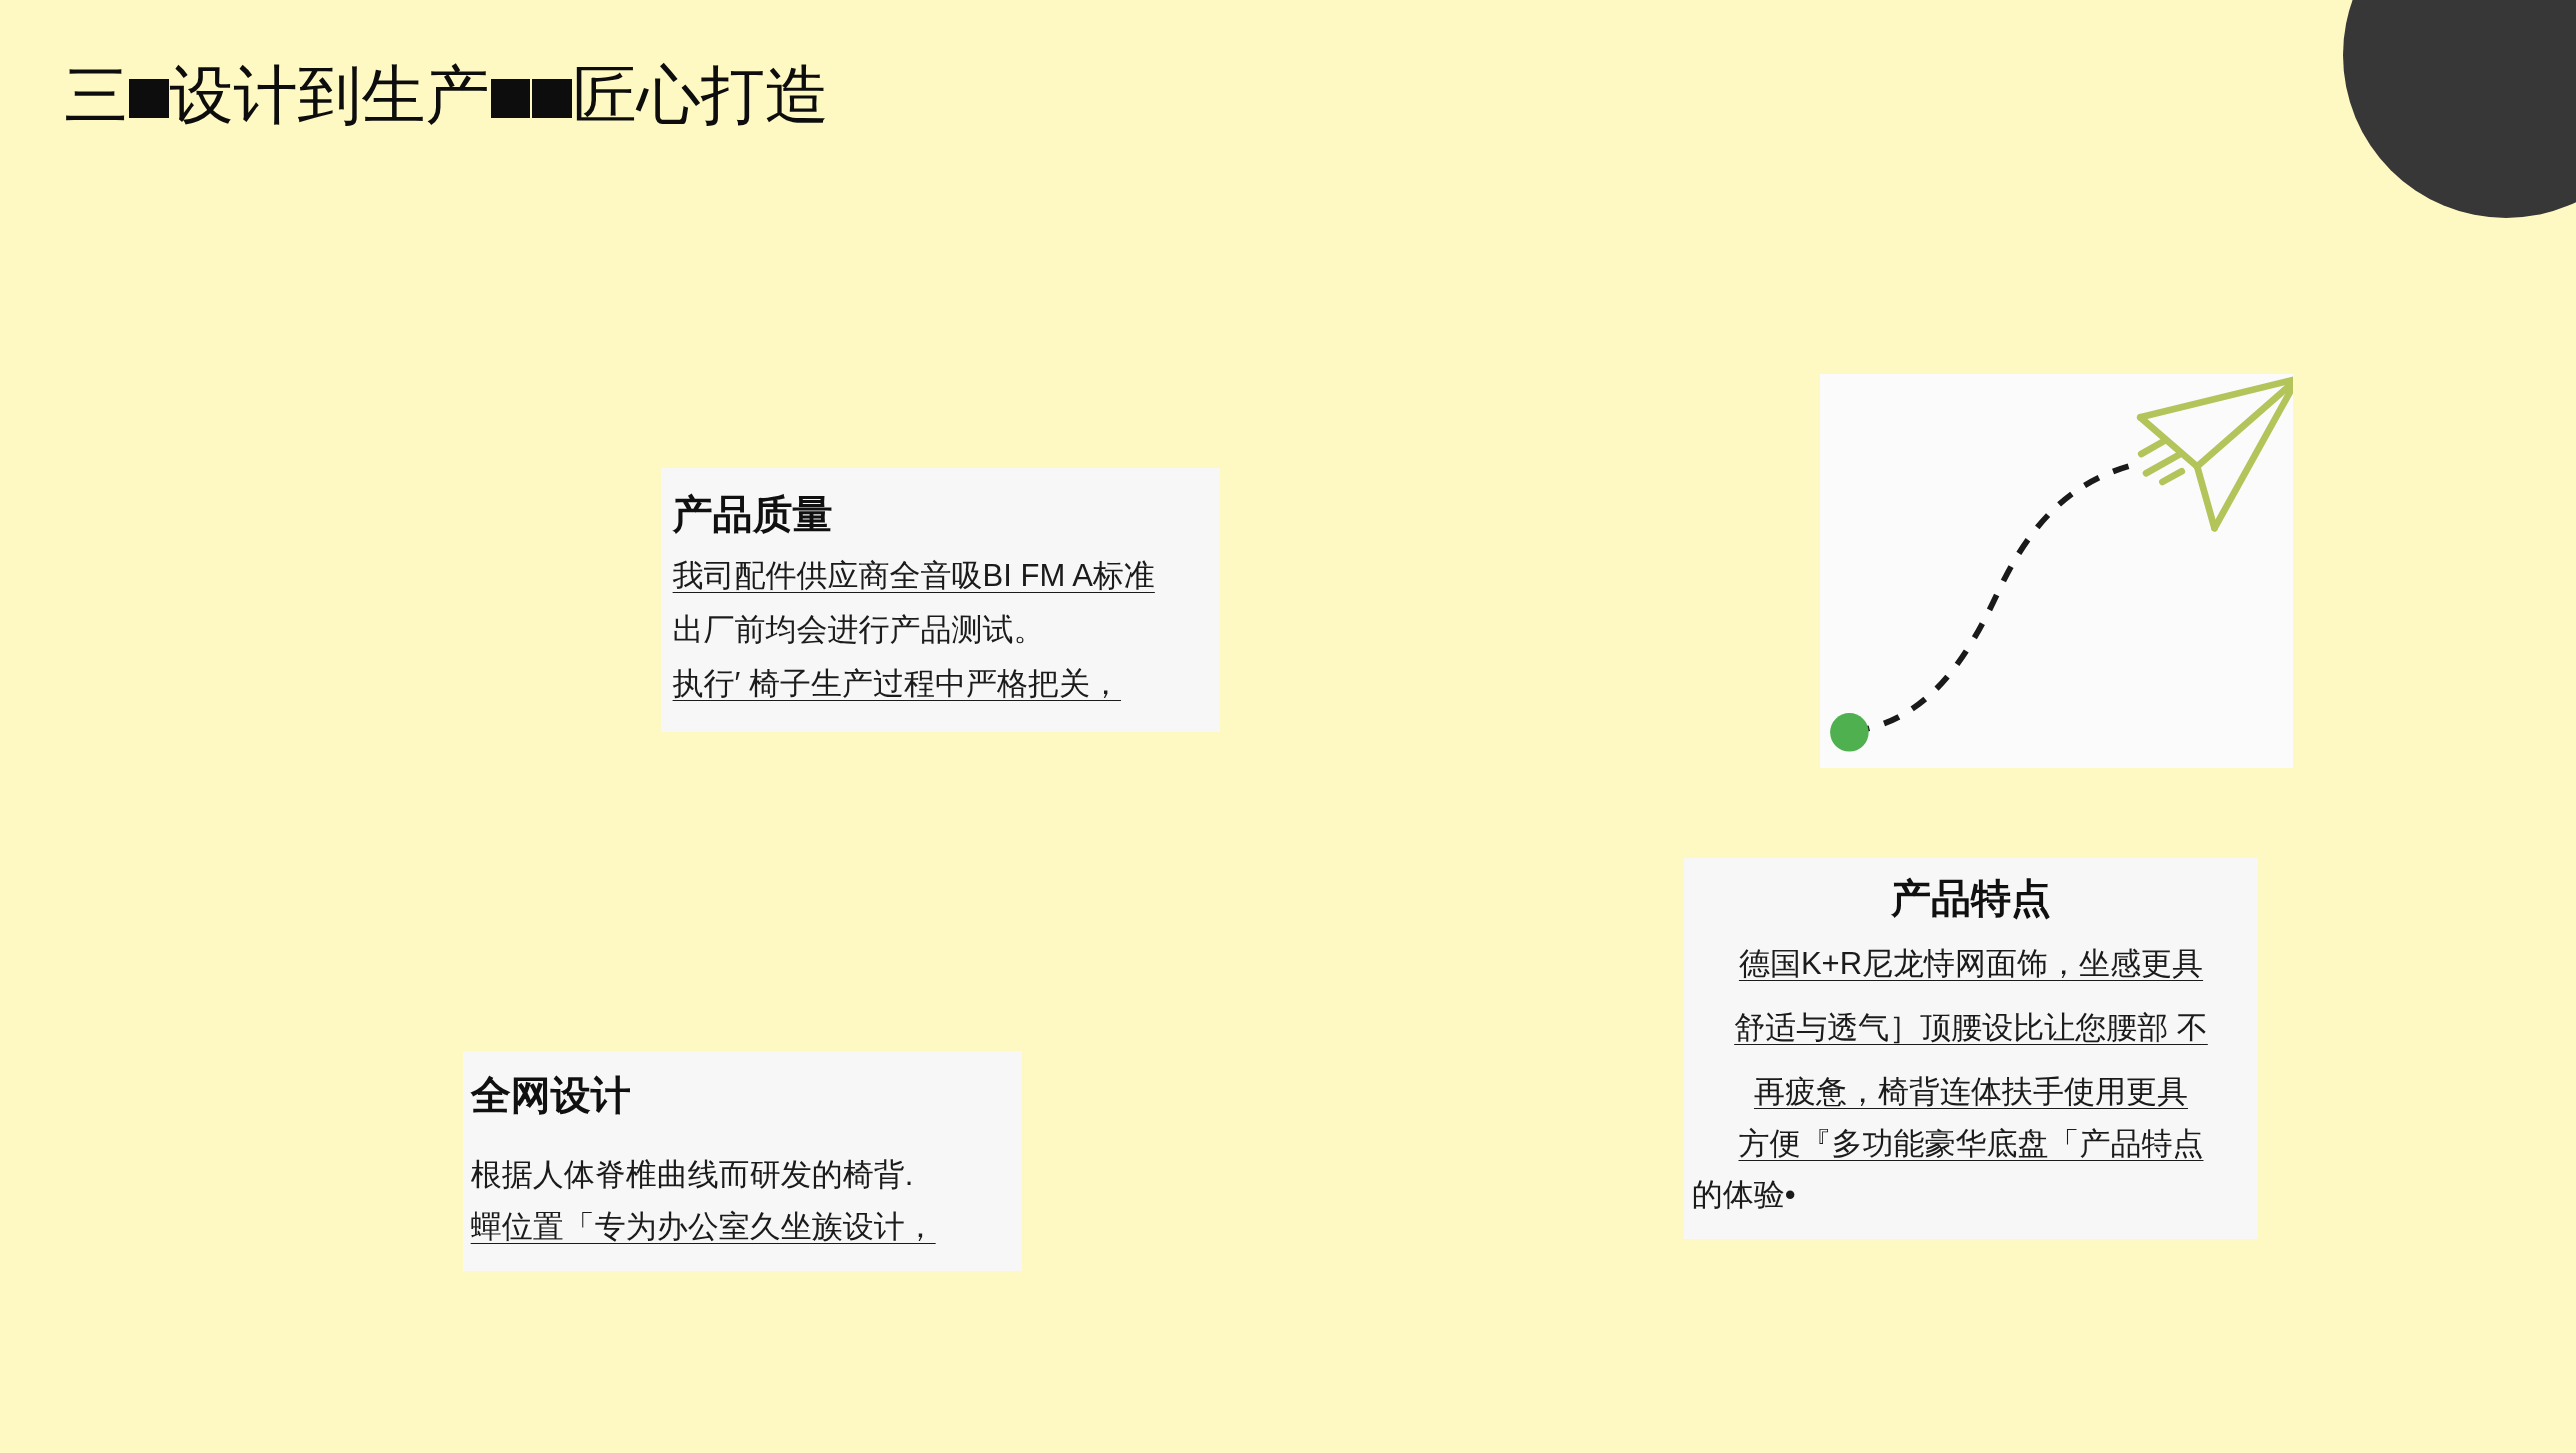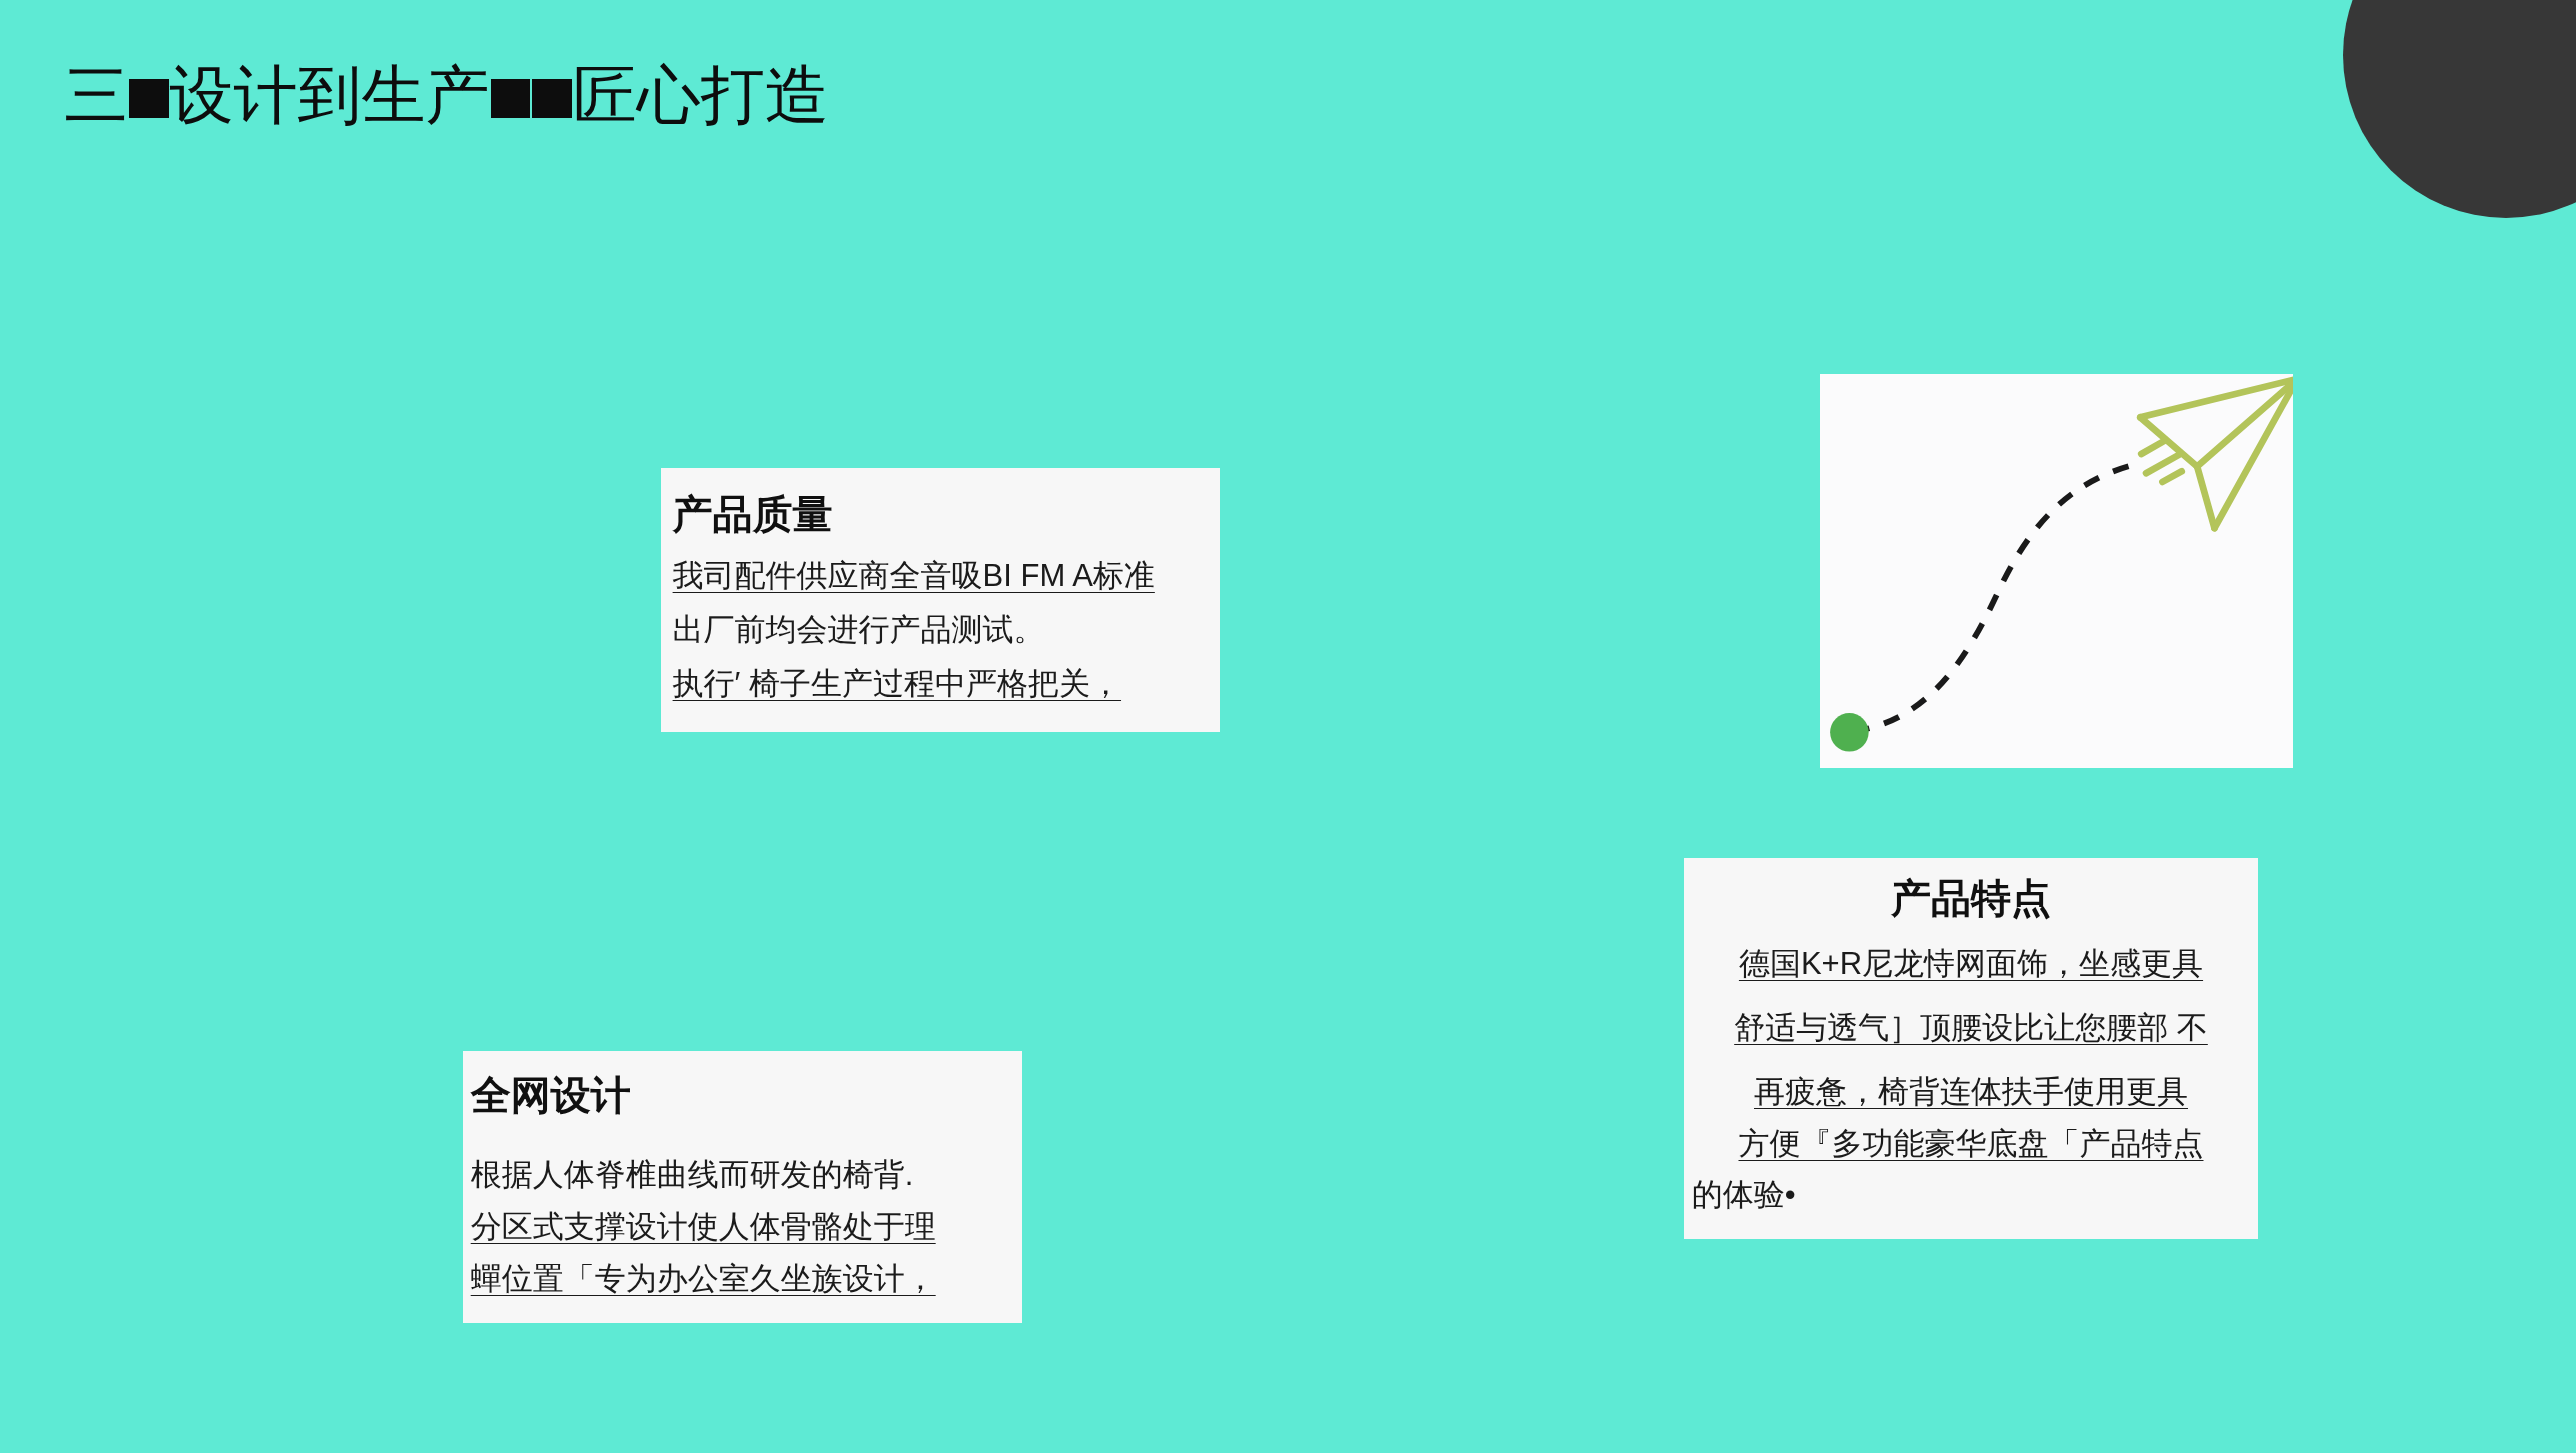--- a/index.html
+++ b/index.html
@@ -7,21 +7,21 @@
     padding: 0;
     background: #ffffff;
   }
   body {
     font-family: "Liberation Sans", "DejaVu Sans", sans-serif;
   }
   #slide {
     position: relative;
     width: 2576px;
     height: 1453px;
-    background: #5eead4;
+    background: #fef9c3;
     overflow: hidden;
   }
 
   
   #corner-circle {
     position: absolute;
     left: 2343px;
     top: -108px;
     width: 326px;
     height: 326px;
@@ -161,21 +161,20 @@
       <span class="ln ul">再疲惫，椅背连体扶手使用更具</span>
       <span class="ln ul">方便『多功能豪华底盘「产品特点</span>
       <span class="ln">的体验•</span>
     </div>
   </div>
 
   <div class="card" id="card-design">
     <p class="card-heading">全网设计</p>
     <div class="card-body">
       <span class="ln">根据人体脊椎曲线而研发的椅背.</span>
-      <span class="ln ul">分区式支撑设计使人体骨骼处于理</span>
       <span class="ln ul">蟬位置「专为办公室久坐族设计，</span>
     </div>
   </div>
 
   <div id="plane-illustration">
     <svg viewBox="0 0 490 409" xmlns="http://www.w3.org/2000/svg">
 
       <path d="M 34 371 C 110 360 150 300 185 225 C 222 146 268 108 330 93" fill="none" stroke="#1a1a1a" stroke-width="6" stroke-dasharray="17 16" stroke-linecap="butt"></path>
 
       <circle cx="30" cy="372" r="20" fill="#4fb04f"></circle>

